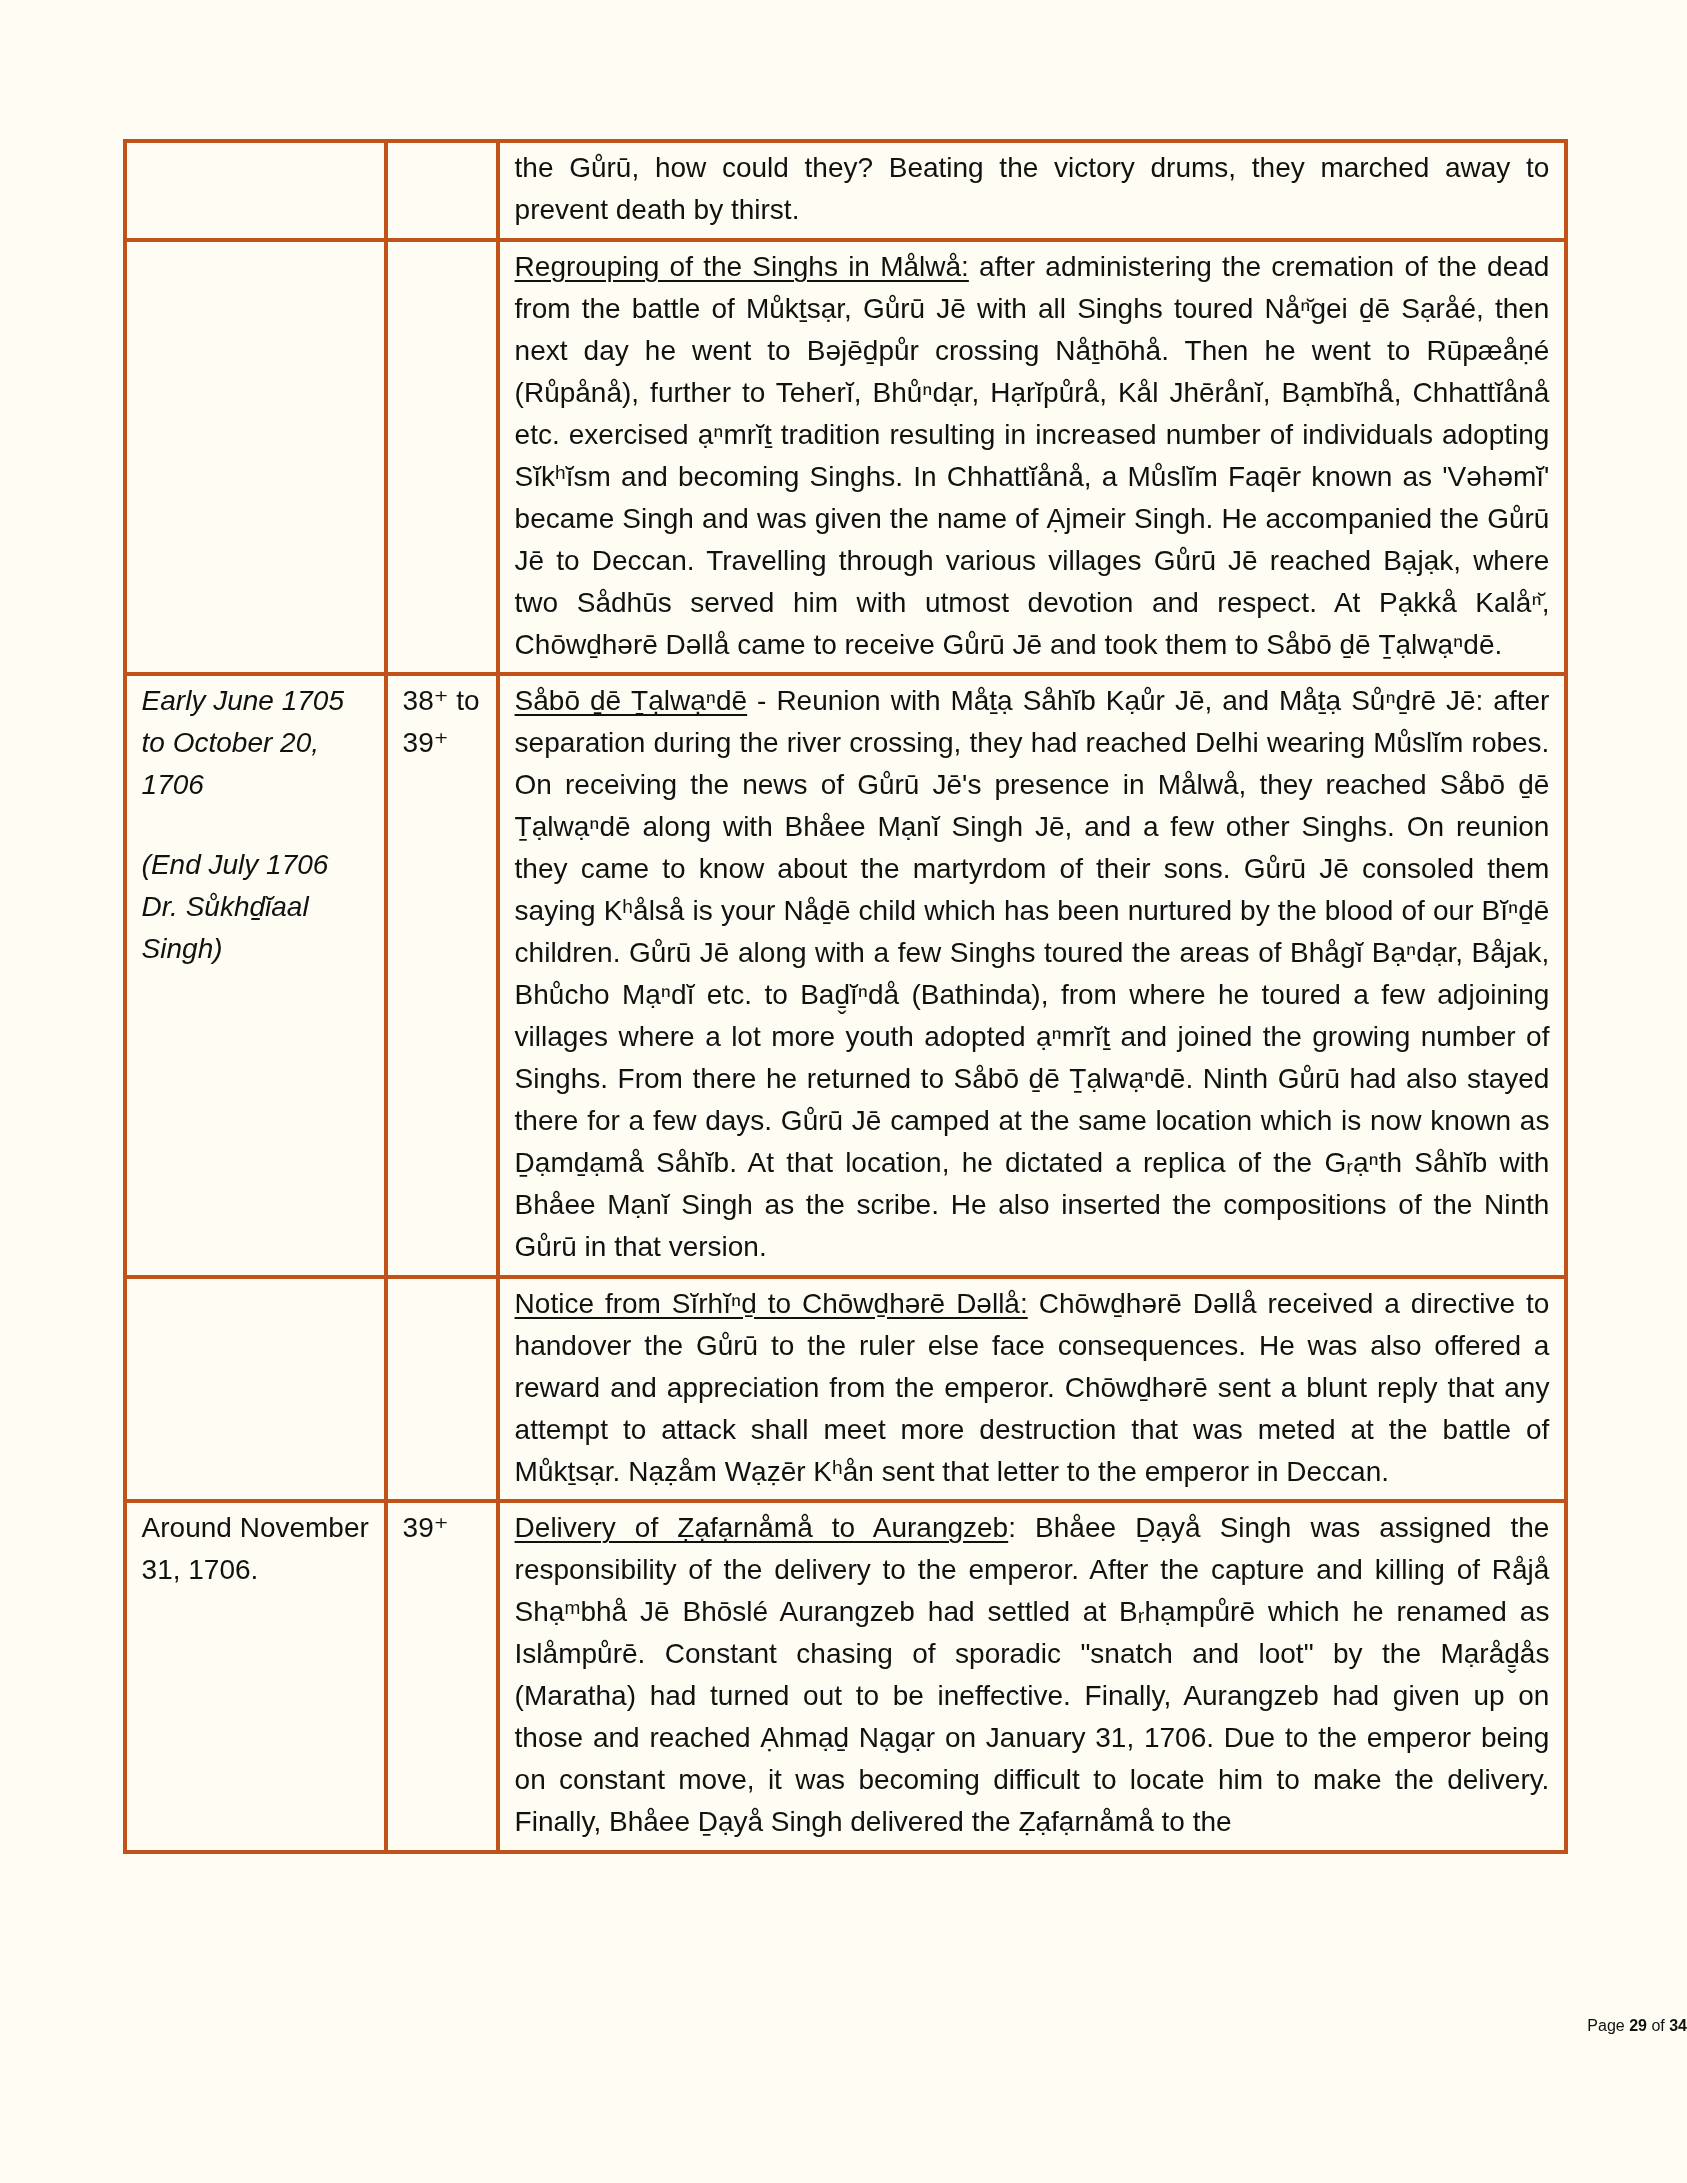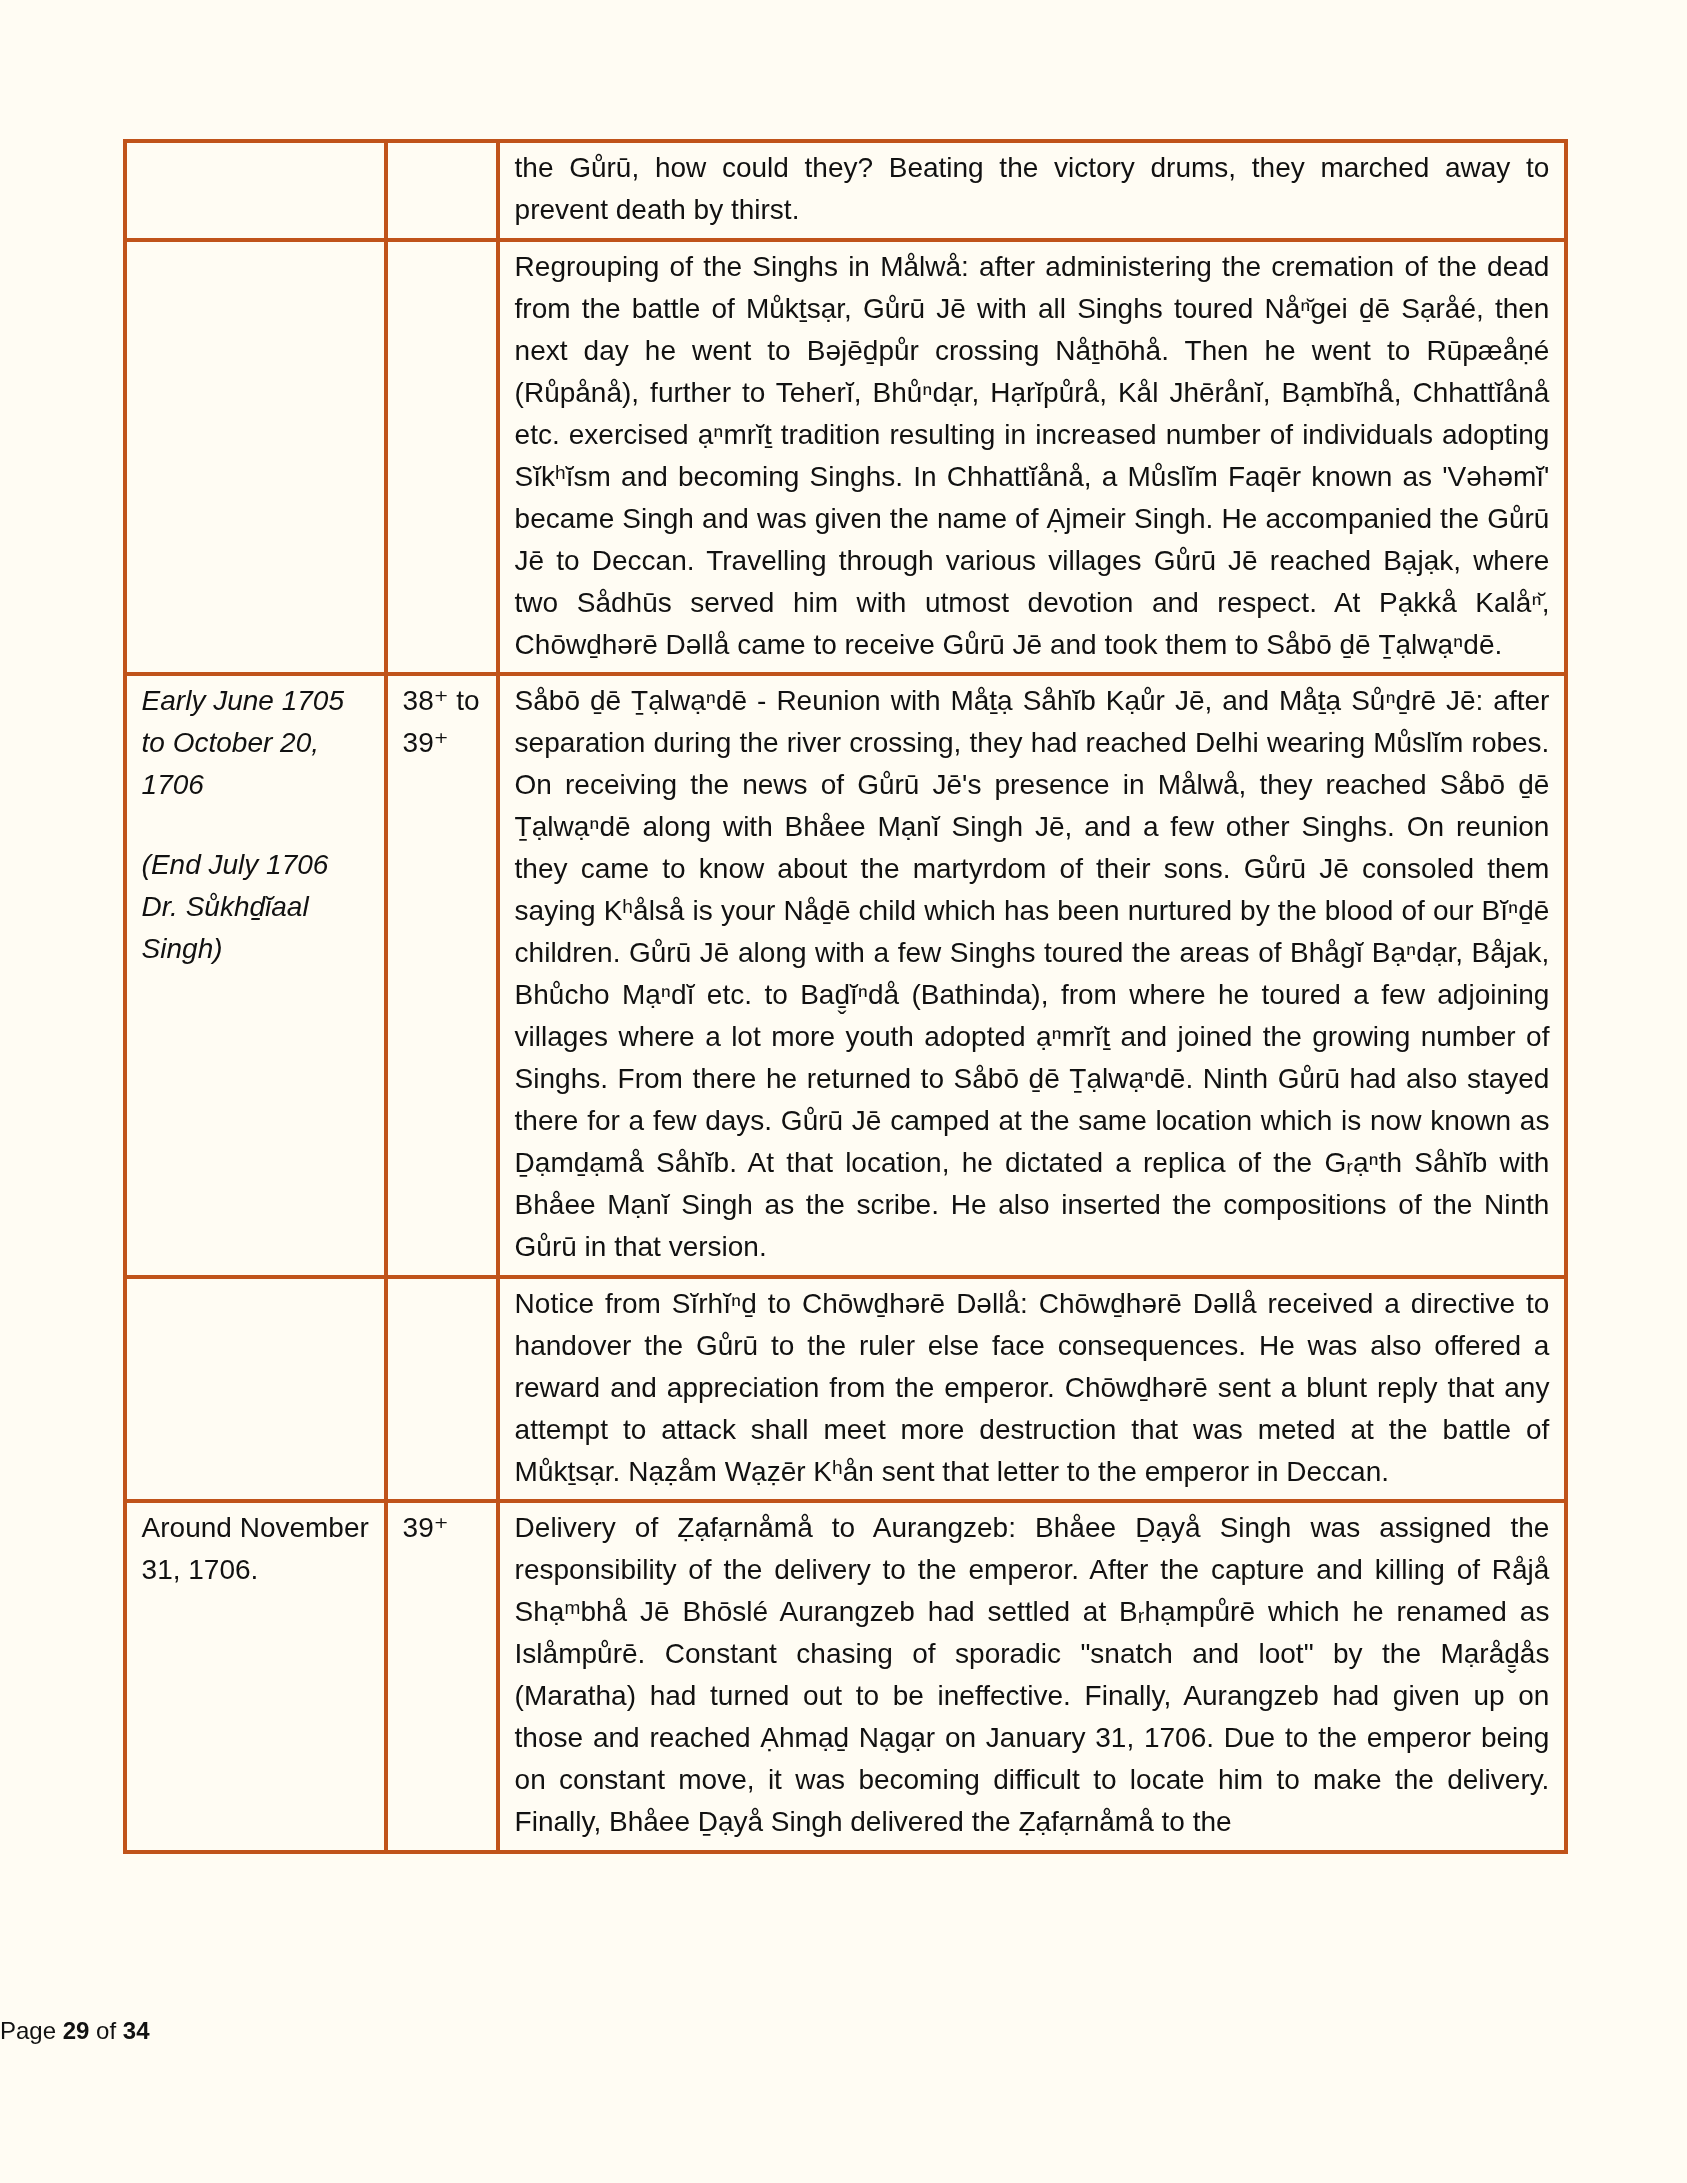--- a/index.html
+++ b/index.html
@@ -47,31 +47,32 @@
     td.age {
       text-align: left;
       font-size: 26px;
       line-height: 38px;
       padding: 6.6px 2.6px;
     }
     td.event {
       text-align: justify;
     }
     .heading {
+      text-decoration: underline;
       text-decoration-thickness: 2px;
       text-underline-offset: 4px;
     }
     .date-note { margin-top: 38px; }
     .footer {
       position: absolute;
       left: 0;
       width: 1687px;
       top: 2017px;
-      text-align: left;
-      font-size: 24px;
+      text-align: right;
+      font-size: 16px;
       color: #111;
     }
     .footer b { font-weight: bold; }
   </style>
 </head>
 <body>
 
 <div class="page">
 
   <table class="timeline">

